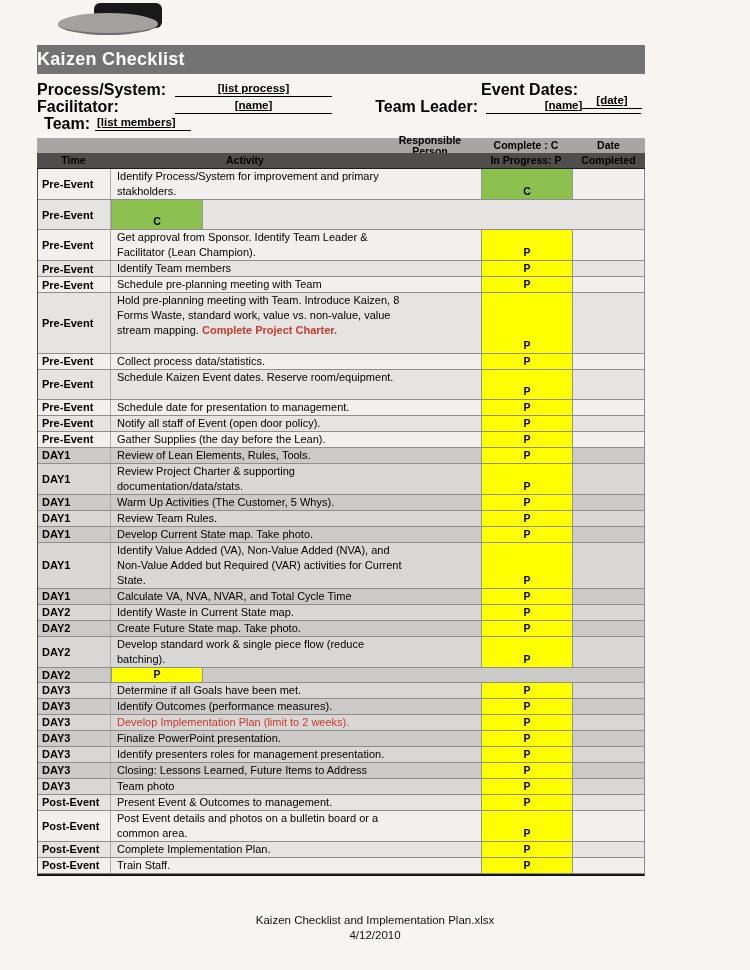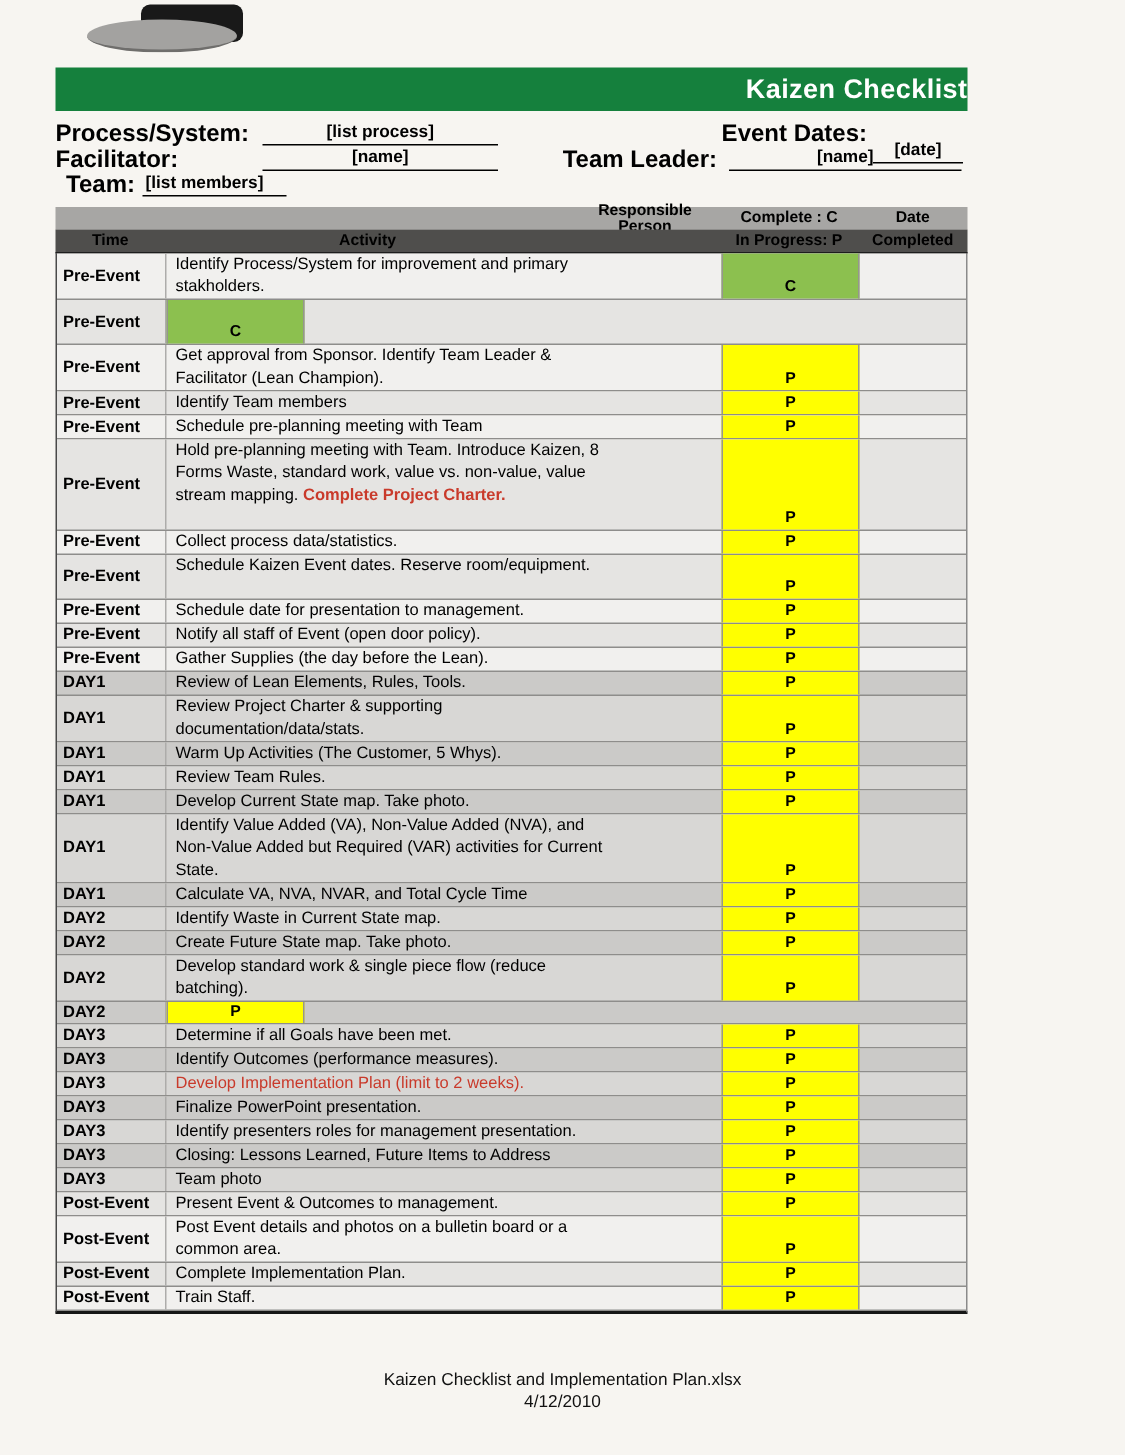--- a/index.html
+++ b/index.html
@@ -12,30 +12,30 @@
     overflow: hidden;
   }
   .abs { position: absolute; }
 
   
   .logo-a { left: 94px; top: 3px; width: 68px; height: 25px; background: #191919; border-radius: 6px; }
   .logo-b { left: 58px; top: 13px; width: 100px; height: 22px; background: #a3a2a0; border-radius: 50%; border-bottom: 2px solid #6f6e6c; }
 
   .titlebar {
     left: 37px; top: 45px; width: 608px; height: 29px;
-    background: #15803d; color: #fff;
+    background: #737373; color: #fff;
     font-weight: bold; font-size: 18px;
-    display: flex; align-items: center; justify-content: flex-end;
+    display: flex; align-items: center; justify-content: flex-start;
     letter-spacing: 0.3px;
   }
 
   .label { font-weight: bold; font-size: 16px; height: 16px; line-height: 16px; }
   .value {
     font-weight: bold; font-size: 11.5px; height: 17px; line-height: 17px;
-    text-align: center; border-bottom: 1.5px solid #000;
+    text-align: center; border-bottom: 1.5px solid #000; text-decoration: underline;
   }
 
   .band { left: 37px; width: 608px; display: flex; }
   .band1 { top: 138px; height: 15px; background: #a7a6a4; }
   .band2 { top: 153px; height: 16px; background: #4f4e4c; border-bottom: 1px solid #1d1d1d; }
   .band .bc { font-size: 10.5px; font-weight: bold; text-align: center; color: #000;
               display: flex; align-items: center; justify-content: center; line-height: 11px; }
   .w-time { width: 73px; } .w-act { width: 270px; } .w-resp { width: 100px; }
   .w-stat { width: 92px; } .w-date { width: 73px; }
 

